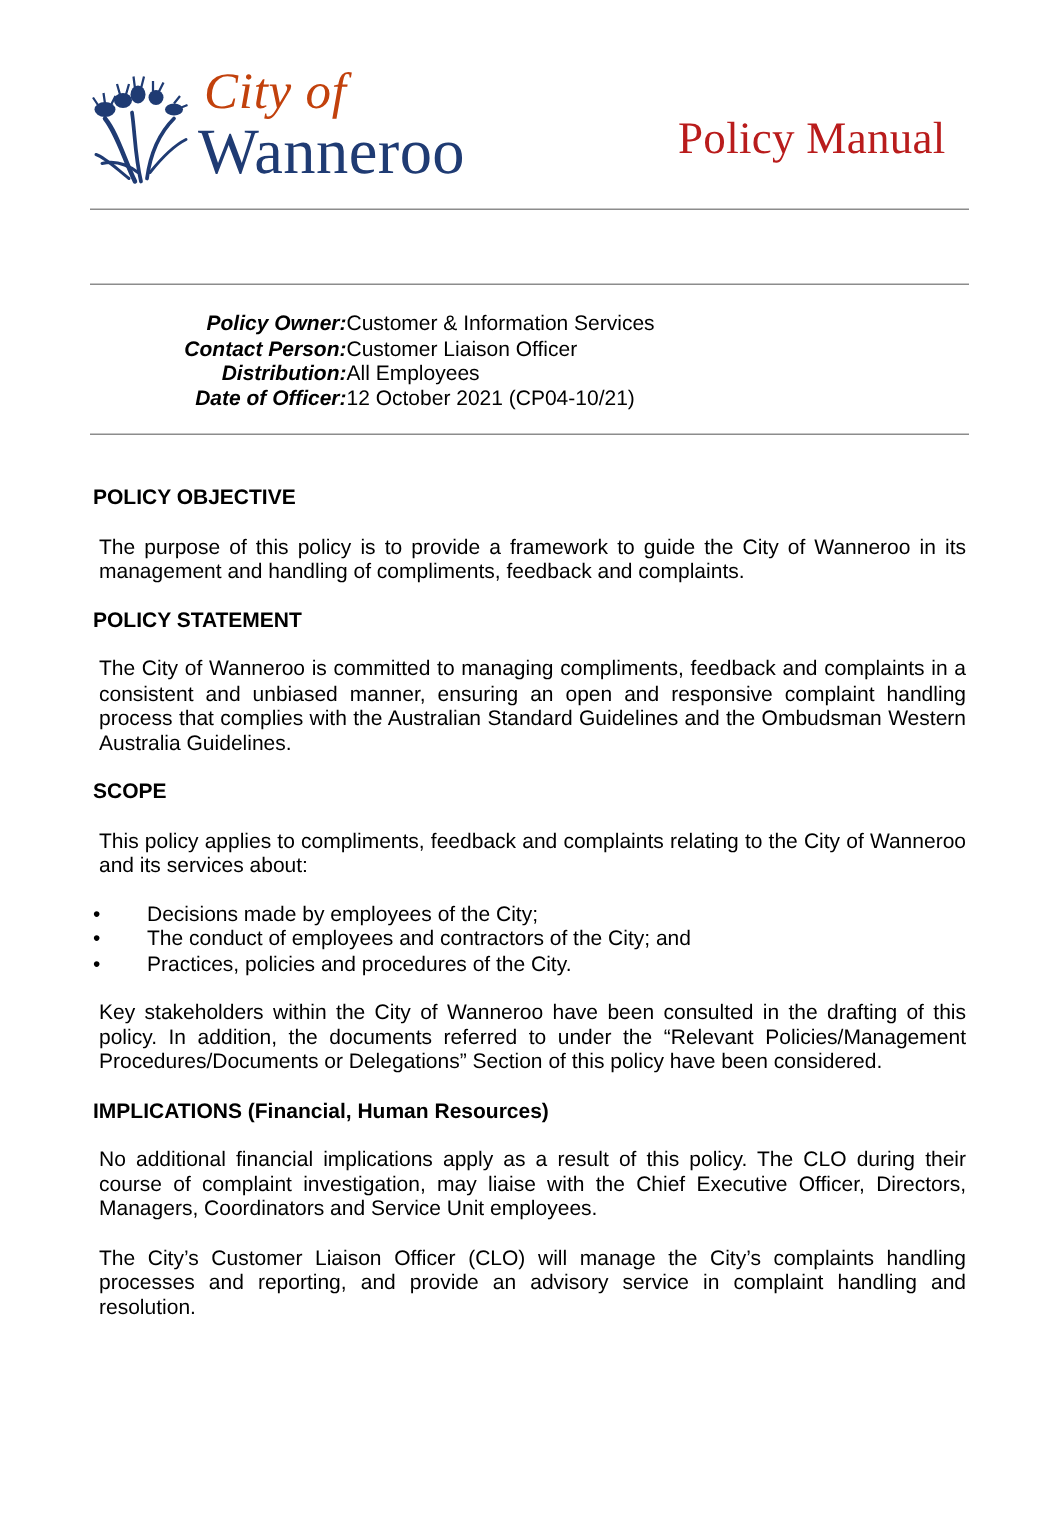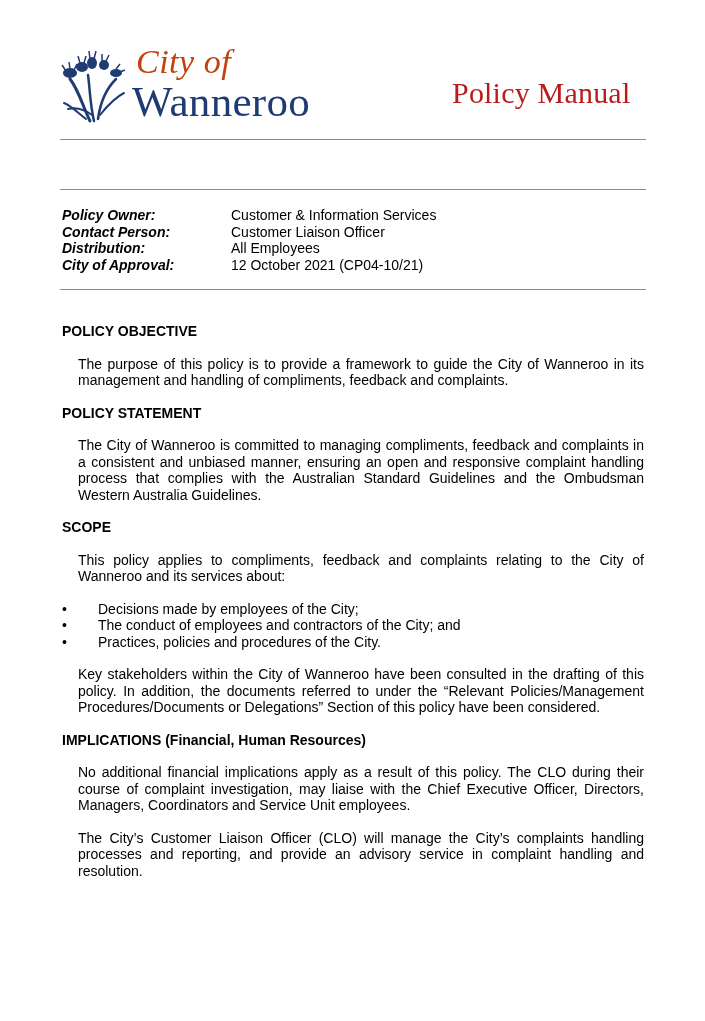--- a/index.html
+++ b/index.html
@@ -5,26 +5,26 @@
     html, body { margin: 0; padding: 0; background: #ffffff; }
     body { width: 705px; height: 1021px; position: relative; overflow: hidden; }
     .page { position: absolute; left: 0; top: 0; width: 705px; height: 1021px; font-family: "Liberation Sans", sans-serif; color: #000; }
     .logo { position: absolute; left: 60px; top: 45px; width: 270px; height: 80px; }
     .logo-mark { position: absolute; left: 0; top: 4px; width: 66px; height: 74px; }
     .logo-city { position: absolute; left: 76px; top: -2px; font-family: "Liberation Serif", serif; font-size: 34px; color: #c2410c; font-style: italic; letter-spacing: 0.5px; }
     .logo-wanneroo { position: absolute; left: 72px; top: 32px; font-family: "Liberation Serif", serif; font-size: 43px; color: #1f3b73; letter-spacing: 0.3px; }
     .manual-title { position: absolute; left: 452px; top: 76px; font-family: "Liberation Serif", serif; font-size: 30px; color: #b91c1c; letter-spacing: 0.2px; }
     .rule { position: absolute; left: 60px; width: 586px; height: 0; border-top: 1.5px solid #8c8c8c; }
     .doc-title { position: absolute; left: 62px; top: 158px; font-size: 14px; font-weight: bold; }
-    .meta { position: absolute; left: 62px; top: 207px; font-size: 14px; line-height: 16.5px; }
+    .meta { position: absolute; left: 62px; top: 207px; font-size: 14px; line-height: 16.5px; text-align: right; }
     .meta-row { display: flex; }
     .meta-label { width: 169px; font-weight: bold; font-style: italic; }
     .content { position: absolute; left: 62px; top: 323px; width: 582px; font-size: 14px; line-height: 16.5px; }
     .h { font-weight: bold; margin: 0 0 16px 0; }
-    .p { text-align: justify; margin: 0 0 16px 16px; }
+    .p { text-align: justify; margin: 0 0 16px 4px; }
     .p.tight { margin-bottom: 0; }
     ul.bullets { list-style: none; padding: 0; margin: 0 0 16px 0; }
     ul.bullets li { display: flex; }
     .bullet { width: 36px; }
   </style>
 </head>
 <body>
 
 <div class="page">
 
@@ -67,21 +67,21 @@
     </div>
     <div class="meta-row">
       <span class="meta-label">Contact Person:</span>
       <span class="meta-value">Customer Liaison Officer</span>
     </div>
     <div class="meta-row">
       <span class="meta-label">Distribution:</span>
       <span class="meta-value">All Employees</span>
     </div>
     <div class="meta-row">
-      <span class="meta-label">City of Approval:</span>
+      <span class="meta-label">Date of Officer:</span>
       <span class="meta-value">12 October 2021 (CP04-10/21)</span>
     </div>
   </div>
 
   <div class="rule" style="top:289px;"></div>
 
   <div class="content">
     <div class="h">POLICY OBJECTIVE</div>
     <div class="p">The purpose of this policy is to provide a framework to guide the City of Wanneroo in its management and handling of compliments, feedback and complaints.</div>
 

